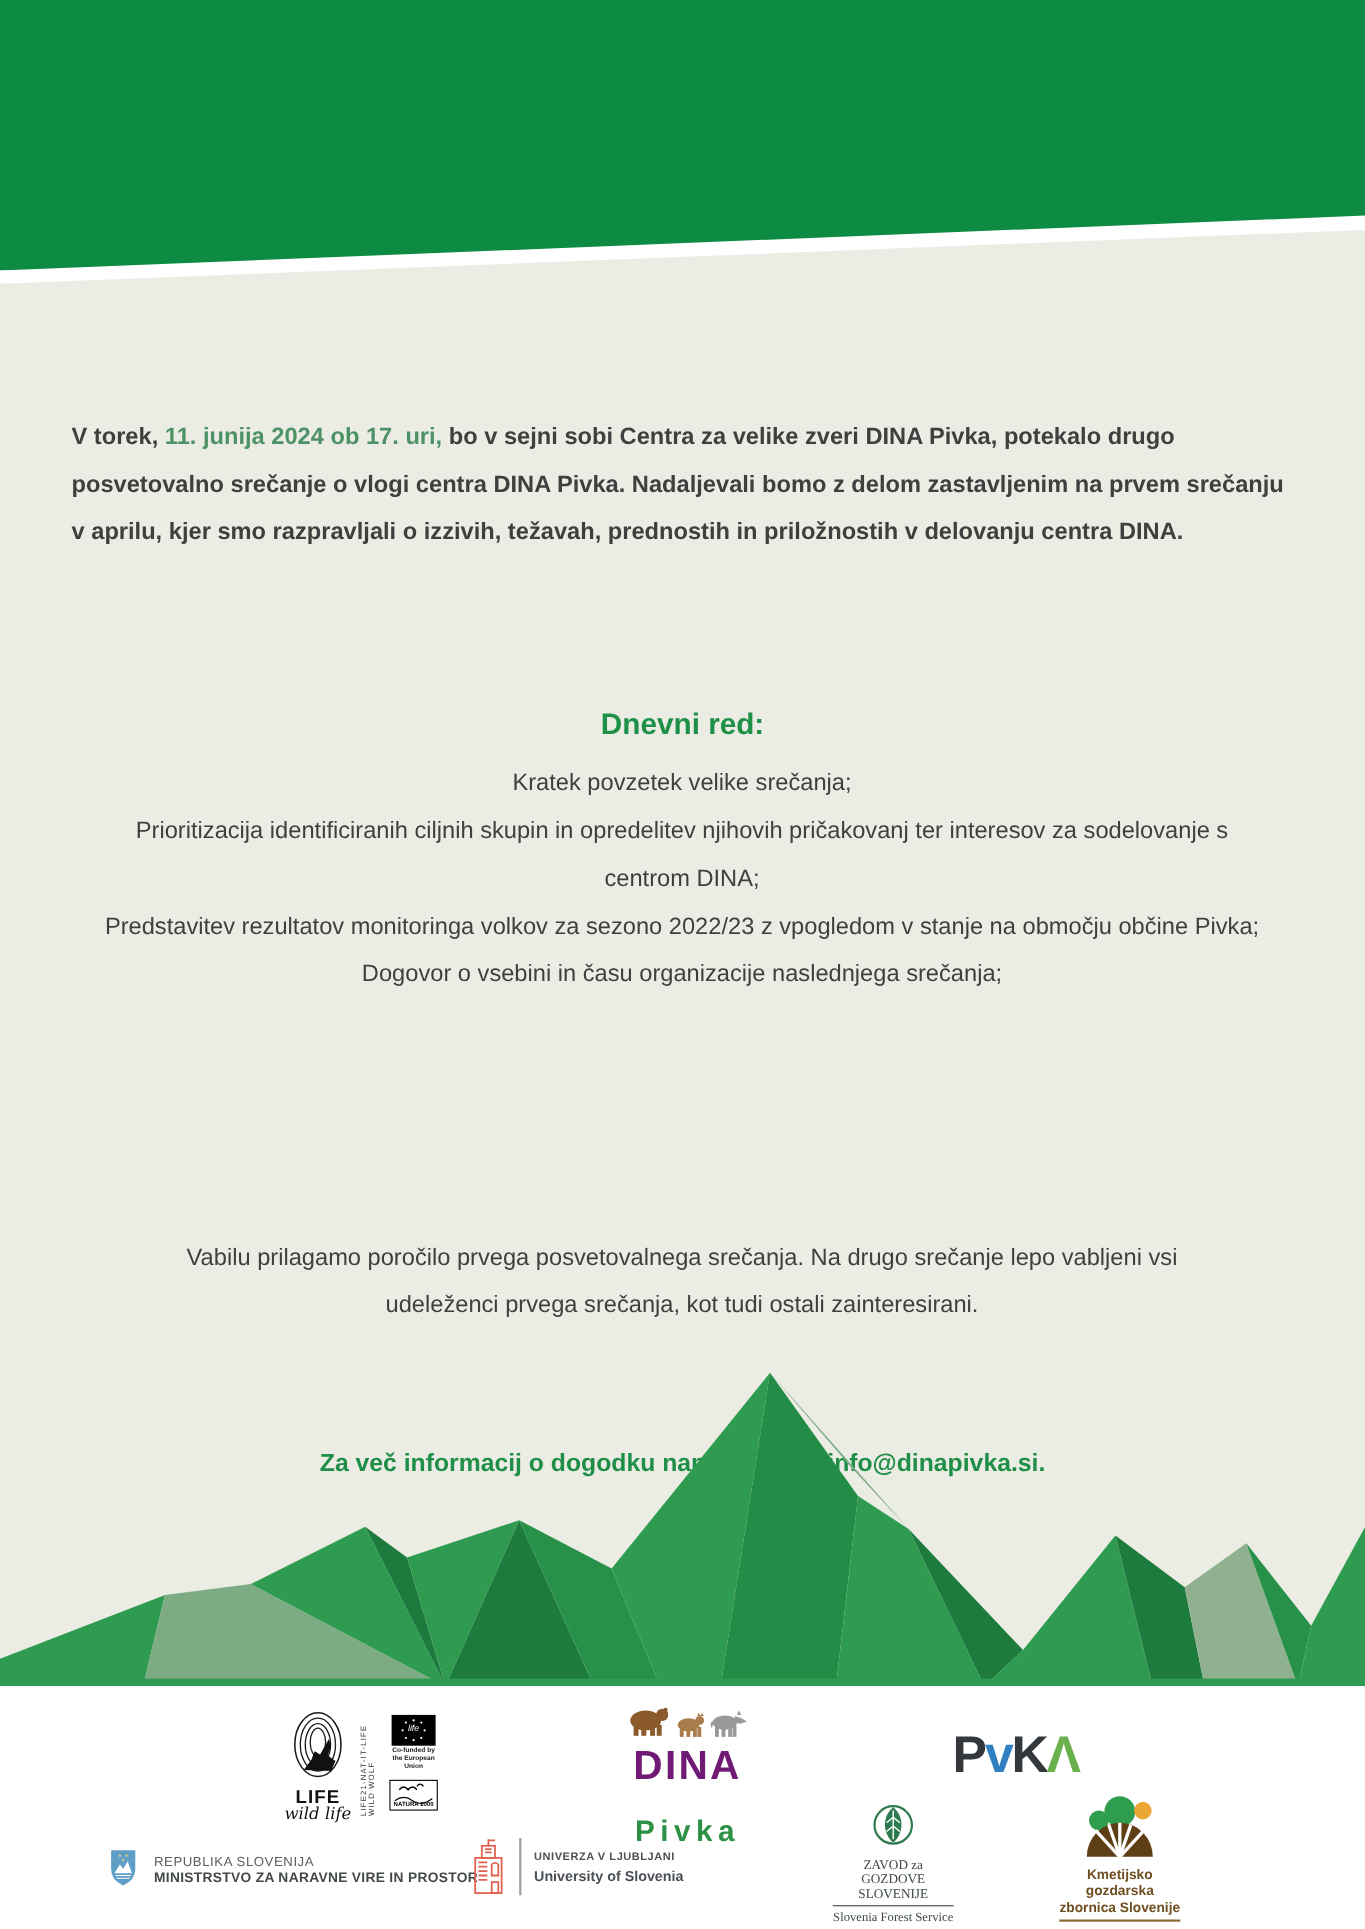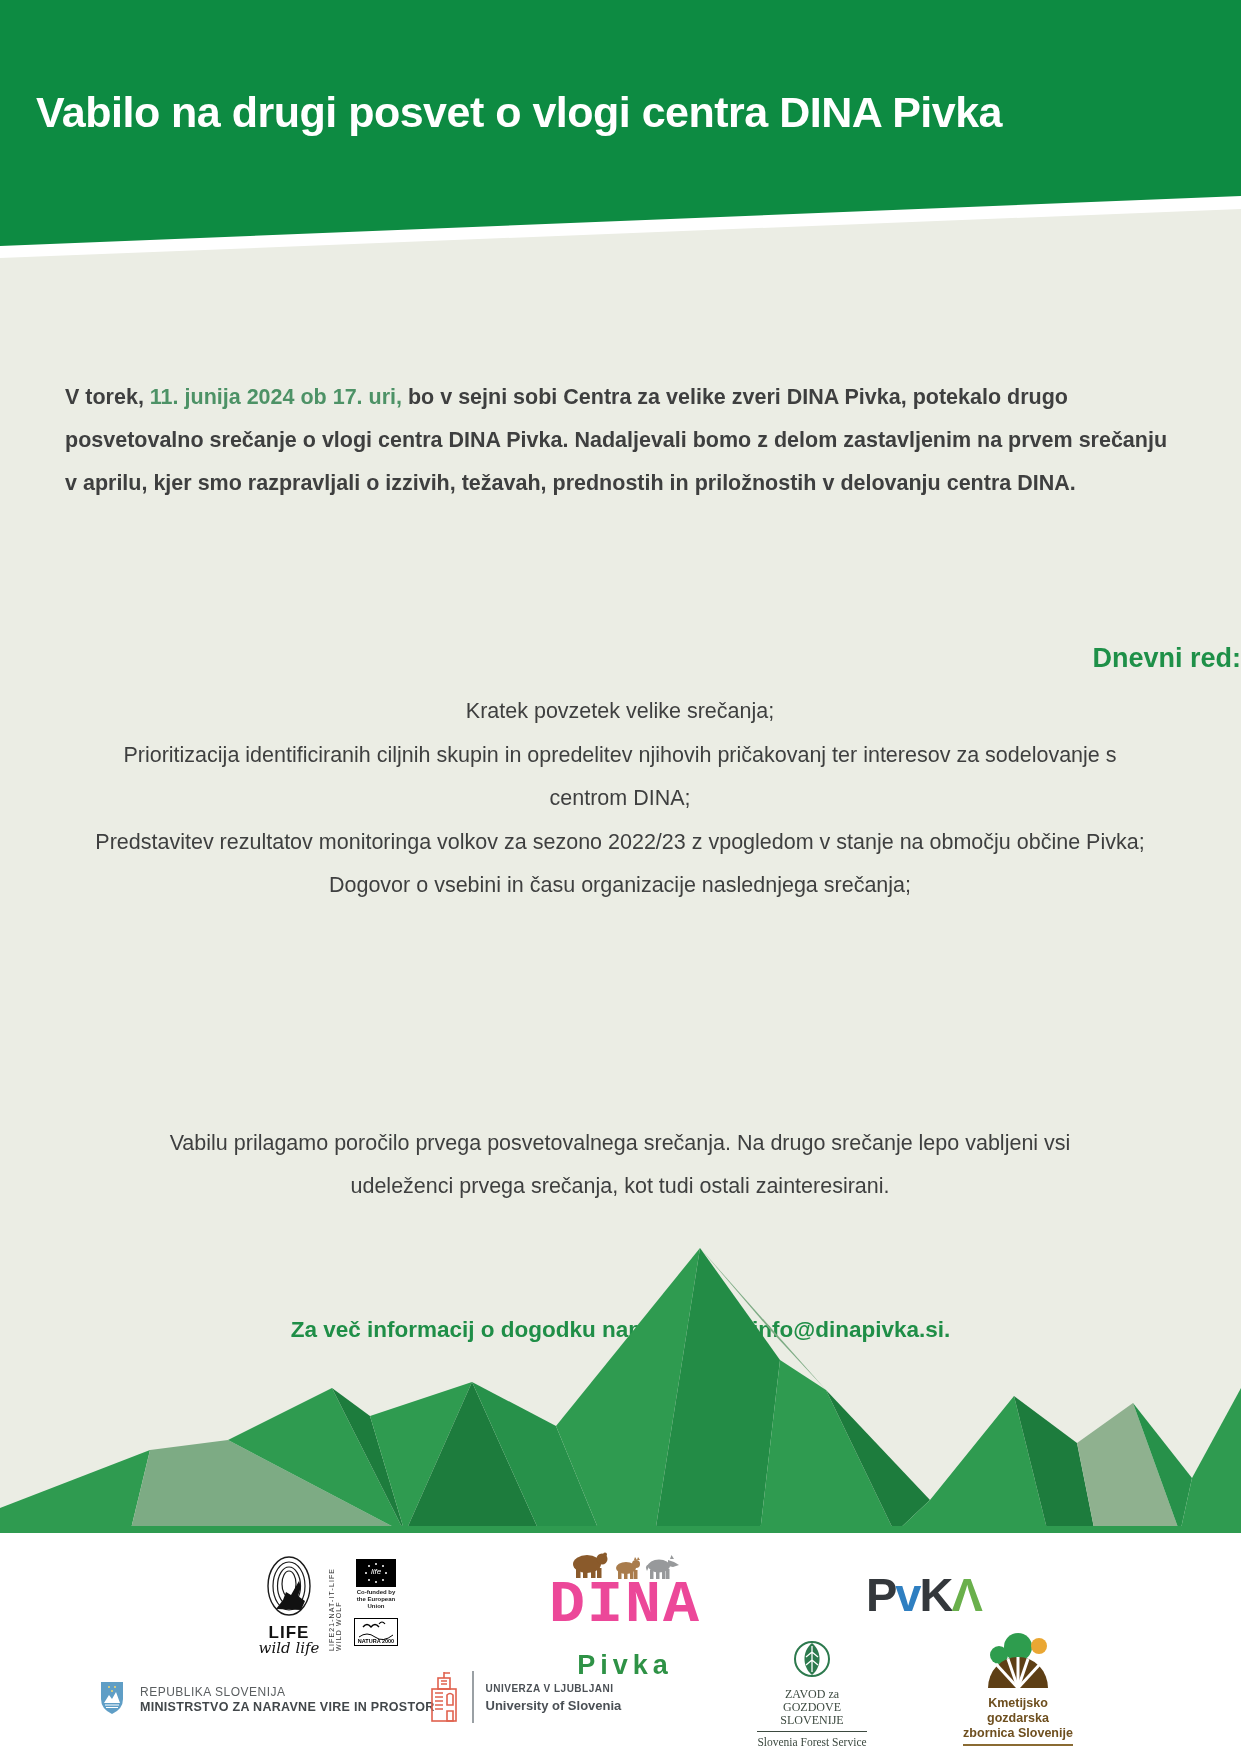--- a/index.html
+++ b/index.html
@@ -26,21 +26,21 @@
     font-size:43px;letter-spacing:-0.5px;font-weight:700;color:#ffffff;
     white-space:nowrap;
   }
   .intro{
     position:absolute;top:354px;left:65px;width:1110px;
     text-align:left;font-size:21.5px;line-height:43px;font-weight:700;color:#3e3f3f;
   }
   .intro .date{color:#4d9266;}
   .agenda-heading{
     position:absolute;top:638px;left:0;width:1241px;margin:0;
-    text-align:right;font-size:27px;line-height:40px;font-weight:700;color:#1e9048;
+    text-align:center;font-size:27px;line-height:40px;font-weight:700;color:#1e9048;
   }
   .agenda{
     position:absolute;top:690px;left:90px;width:1060px;
     text-align:center;font-size:21.5px;line-height:43.5px;font-weight:400;color:#3e3f3f;
   }
   .note{
     position:absolute;top:1100px;left:130px;width:980px;
     text-align:center;font-size:21.5px;line-height:43px;font-weight:400;color:#3e3f3f;
   }
   .contact{
@@ -63,21 +63,21 @@
   }
   .eu-col{width:56px;text-align:center;}
   .eu-box{width:40px;height:28px;background:#000;margin:4px auto 2px auto;position:relative;}
   .eu-word{position:absolute;top:8px;left:0;width:40px;color:#fff;font-size:8px;font-style:italic;}
   .eu-caption{font-size:6px;line-height:7px;color:#222;font-weight:700;}
   .natura{width:42px;height:26px;border:1px solid #000;margin:8px auto 0 auto;position:relative;}
   .natura-label{position:absolute;bottom:1px;left:0;width:100%;font-size:5.5px;font-weight:700;color:#000;}
   
   .dina-block{left:545px;top:14px;width:160px;text-align:center;}
   .dina-animals{height:32px;display:flex;align-items:flex-end;justify-content:center;gap:4px;}
-  .dina-name{font-size:60px;font-weight:800;color:#ec4899;letter-spacing:2px;line-height:52px;font-family:Liberation Mono, monospace;}
+  .dina-name{font-size:37px;font-weight:800;color:#701a75;letter-spacing:2px;line-height:52px;}
   .dina-place{font-size:27px;font-weight:600;color:#2e9246;letter-spacing:5px;line-height:28px;margin-top:20px;}
   
   .pivka-block{left:866px;top:34px;font-size:47px;font-weight:800;letter-spacing:-2px;}
   .pivka-block .l-dark{color:#34383c;}
   .pivka-block .l-blue{color:#2f7fc1;}
   .pivka-block .l-green{color:#6ab04c;}
   
   .ministry-block{left:100px;top:148px;display:flex;align-items:flex-start;}
   .ministry-text{margin-left:16px;padding-top:4px;}
   .ministry-line1{font-size:12px;color:#5a5e60;letter-spacing:0.5px;line-height:15px;}
@@ -98,21 +98,20 @@
   .kgzs-line2{font-size:12.5px;font-weight:700;line-height:15px;border-bottom:2px solid #8a6b33;padding-bottom:3px;}
 </style>
 </head>
 <body>
 
 <div class="page">
 
   <div class="content-bg"></div>
 
   <div class="header-band"></div>
-  <h1 class="page-title">Vabilo na drugi posvet o vlogi centra DINA Pivka</h1>
 
   <p class="intro">
     <span>V torek, </span><span class="date">11. junija 2024 ob 17. uri,</span><span> bo v sejni sobi Centra za velike zveri DINA Pivka, potekalo drugo posvetovalno srečanje o vlogi centra DINA Pivka. Nadaljevali bomo z delom zastavljenim na prvem srečanju v aprilu, kjer smo razpravljali o izzivih, težavah, prednostih in priložnostih v delovanju centra DINA.</span>
   </p>
 
   <h2 class="agenda-heading">Dnevni red:</h2>
 
   <div class="agenda">
     <div>Kratek povzetek velike srečanja;</div>
     <div>Prioritizacija identificiranih ciljnih skupin in opredelitev njihovih pričakovanj ter interesov za sodelovanje s centrom DINA;</div>

